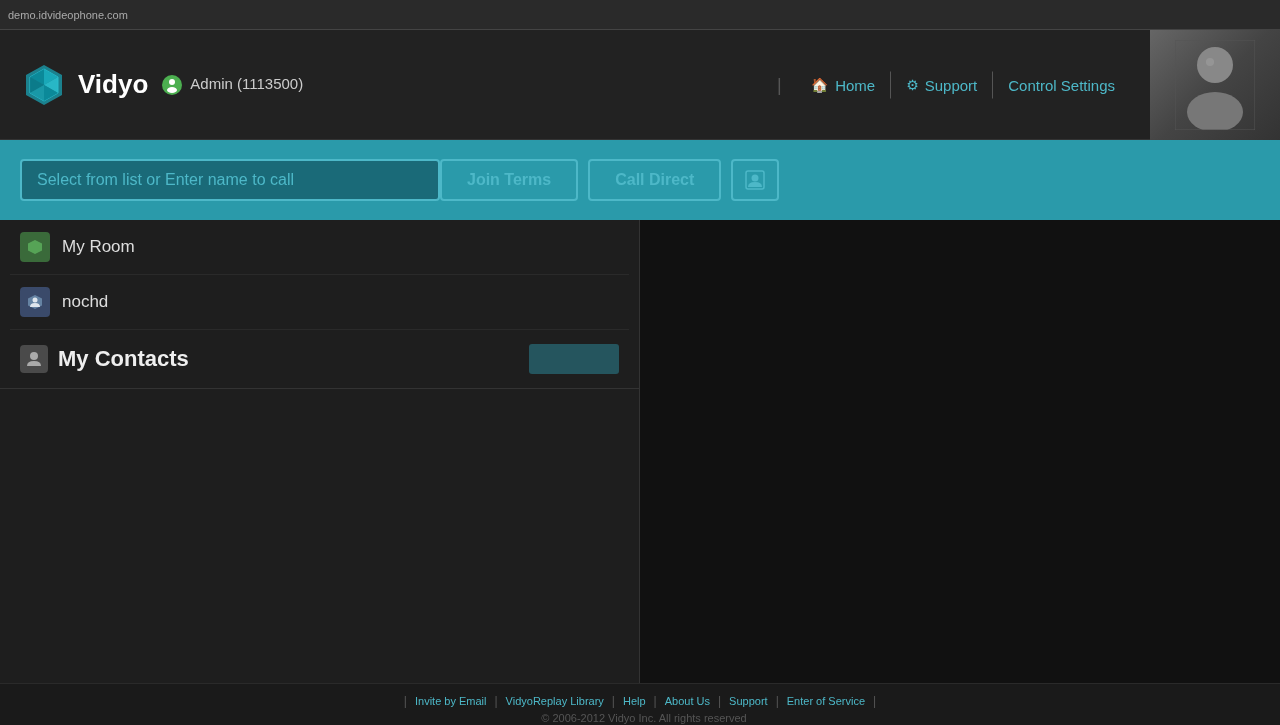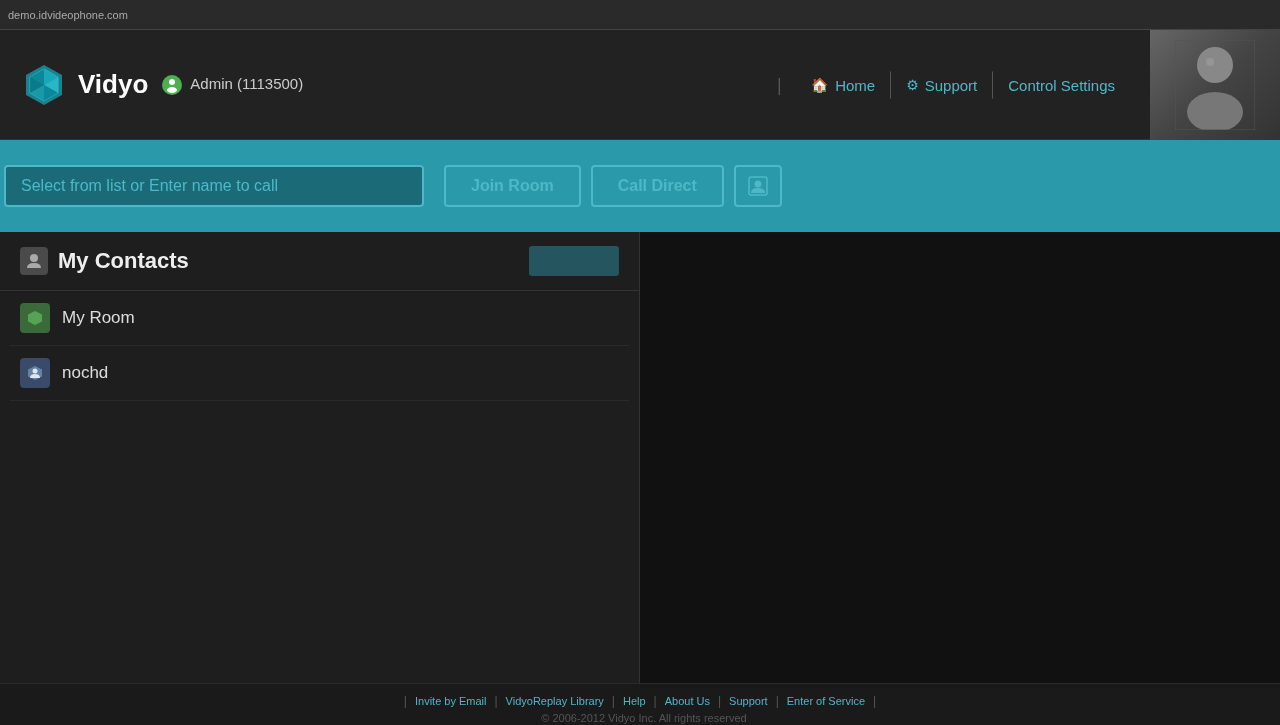--- a/index.html
+++ b/index.html
@@ -142,26 +142,25 @@
       width: 100%;
       height: 100%;
       background: linear-gradient(135deg, #666 0%, #444 50%, #333 100%);
       display: flex;
       align-items: center;
       justify-content: center;
     }
 
     
     #search-bar-area {
-      height: 92px;
+      height: 80px;
       background: #2a9aaa;
       display: flex;
       align-items: center;
-      padding: 0 4px;
-      gap: 20px;
+      padding: 0 20px;
     }
 
     #search-input-wrapper {
       flex: 0 0 420px;
     }
 
     #search-input {
       width: 100%;
       height: 42px;
       background: #1a6a78;
@@ -389,47 +388,35 @@
         </svg>
       </div>
     </div>
   </div>
 
   <div id="search-bar-area">
     <div id="search-input-wrapper">
       <input type="text" id="search-input" placeholder="Select from list or Enter name to call" style="">
     </div>
     <div id="action-buttons">
-      <button class="action-btn">Join Room</button>
+      <button class="action-btn">Join Terms</button>
       <button class="action-btn">Call Direct</button>
       <button class="action-btn" id="contacts-btn">
         <svg width="22" height="22" viewBox="0 0 22 22">
           <rect x="2" y="2" width="18" height="18" rx="2" fill="none" stroke="#4db8c8" stroke-width="1.5"></rect>
           <circle cx="11" cy="9" r="3.5" fill="#4db8c8"></circle>
           <path d="M4 18 Q4 13 11 13 Q18 13 18 18" fill="#4db8c8"></path>
         </svg>
       </button>
     </div>
   </div>
 
   <div id="main-content">
 
     <div id="left-panel">
-
-      <div id="contacts-header">
-        <div id="contacts-icon">
-          <svg width="18" height="18" viewBox="0 0 18 18">
-            <circle cx="9" cy="6" r="4" fill="#aaa"></circle>
-            <path d="M2 16 Q2 11 9 11 Q16 11 16 16" fill="#aaa"></path>
-          </svg>
-        </div>
-        <span id="contacts-title">My Contacts</span>
-
-        <div style="position:absolute;right:20px;width:90px;height:30px;background:#2a7a88;border-radius:3px;opacity:0.6;"></div>
-      </div>
 
       <div id="contact-list">
         <div class="contact-item">
           <div class="contact-item-icon room-icon">
             <svg width="18" height="18" viewBox="0 0 18 18">
               <polygon points="9,2 16,5.5 16,12.5 9,16 2,12.5 2,5.5" fill="#5aaa5a" opacity="0.9"></polygon>
             </svg>
           </div>
           <span class="contact-name">My Room</span>
         </div>
@@ -437,20 +424,32 @@
           <div class="contact-item-icon user-icon-bg">
             <svg width="18" height="18" viewBox="0 0 18 18">
               <polygon points="9,2 16,5.5 16,12.5 9,16 2,12.5 2,5.5" fill="#6a8aaa" opacity="0.9"></polygon>
               <circle cx="9" cy="7" r="2.5" fill="white" opacity="0.8"></circle>
               <path d="M4 14 Q4 10 9 10 Q14 10 14 14" fill="white" opacity="0.8"></path>
             </svg>
           </div>
           <span class="contact-name">nochd</span>
         </div>
       </div>
+
+      <div id="contacts-header">
+        <div id="contacts-icon">
+          <svg width="18" height="18" viewBox="0 0 18 18">
+            <circle cx="9" cy="6" r="4" fill="#aaa"></circle>
+            <path d="M2 16 Q2 11 9 11 Q16 11 16 16" fill="#aaa"></path>
+          </svg>
+        </div>
+        <span id="contacts-title">My Contacts</span>
+
+        <div style="position:absolute;right:20px;width:90px;height:30px;background:#2a7a88;border-radius:3px;opacity:0.6;"></div>
+      </div>
     </div>
 
     <div id="right-panel">
     </div>
 
   </div>
 
   <div id="footer">
     <div id="footer-links">
       <span class="footer-separator">|</span>

